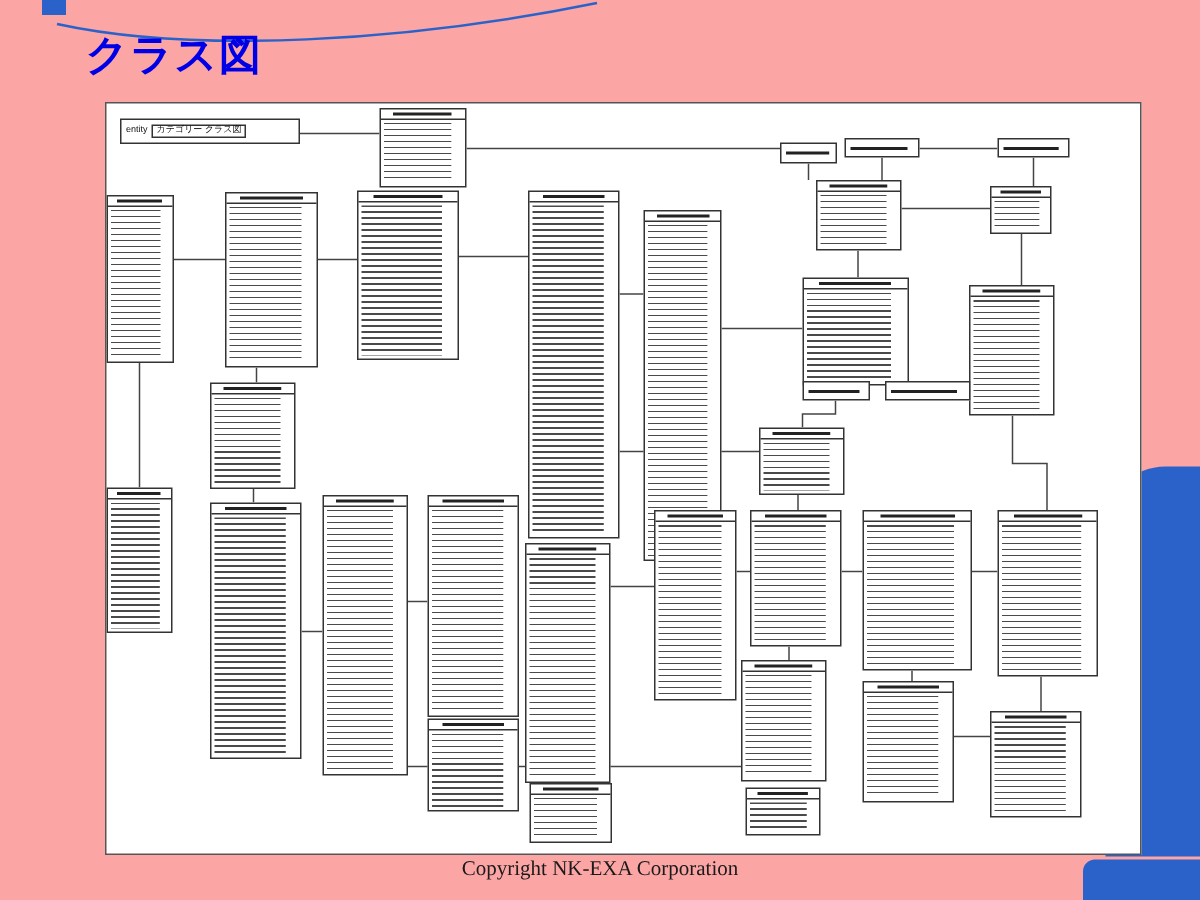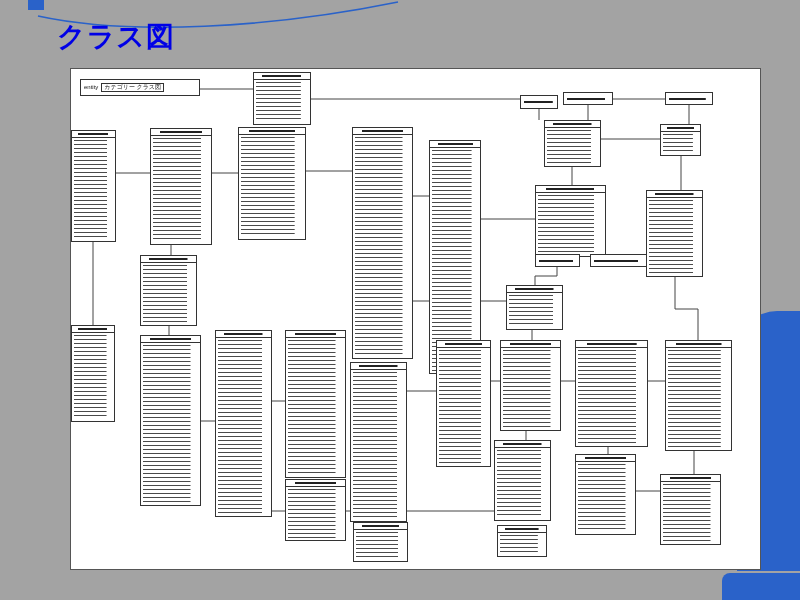--- a/index.html
+++ b/index.html
@@ -1,17 +1,17 @@
 <!DOCTYPE html>
 <html><head>
 <meta charset="utf-8">
 <style>
   *{margin:0;padding:0;box-sizing:border-box}
   html,body{width:800px;height:600px;background:#ffffff;overflow:hidden}
-  .slide{position:relative;width:800px;height:600px;background:#a3a3a3;font-family:"Liberation Sans",sans-serif}
+  .slide{position:relative;width:800px;height:600px;background:#fca5a5;font-family:"Liberation Sans",sans-serif}
 
   .slide-title{position:absolute;left:57px;top:18px;font-size:28px;font-weight:bold;color:#0000e6;letter-spacing:1px}
 
   .top-curve{position:absolute;left:0;top:0;width:430px;height:60px}
   .top-curve path{fill:none;stroke:#2a62c9;stroke-width:1.6}
   .corner-square{position:absolute;left:28px;top:0;width:16px;height:10px;background:#2a62c9}
 
   .right-bar{position:absolute;left:737px;top:311px;width:63px;height:260px;background:#2a62c9;border-top-left-radius:40px}
   .right-foot{position:absolute;left:722px;top:573px;width:78px;height:27px;background:#2a62c9;border-top-left-radius:8px}
 
@@ -197,14 +197,15 @@
           <div class="box-header"></div>
           <div class="box-body"></div>
         </div>
         <div class="class-box" style="left: 282px; top: 453px; width: 55px; height: 40px;">
           <div class="box-header"></div>
           <div class="box-body"></div>
         </div>
       </div>
   </div>
 
+  <div class="copyright">Copyright NK-EXA Corporation</div>
 
 </div>
 
 </body></html>

